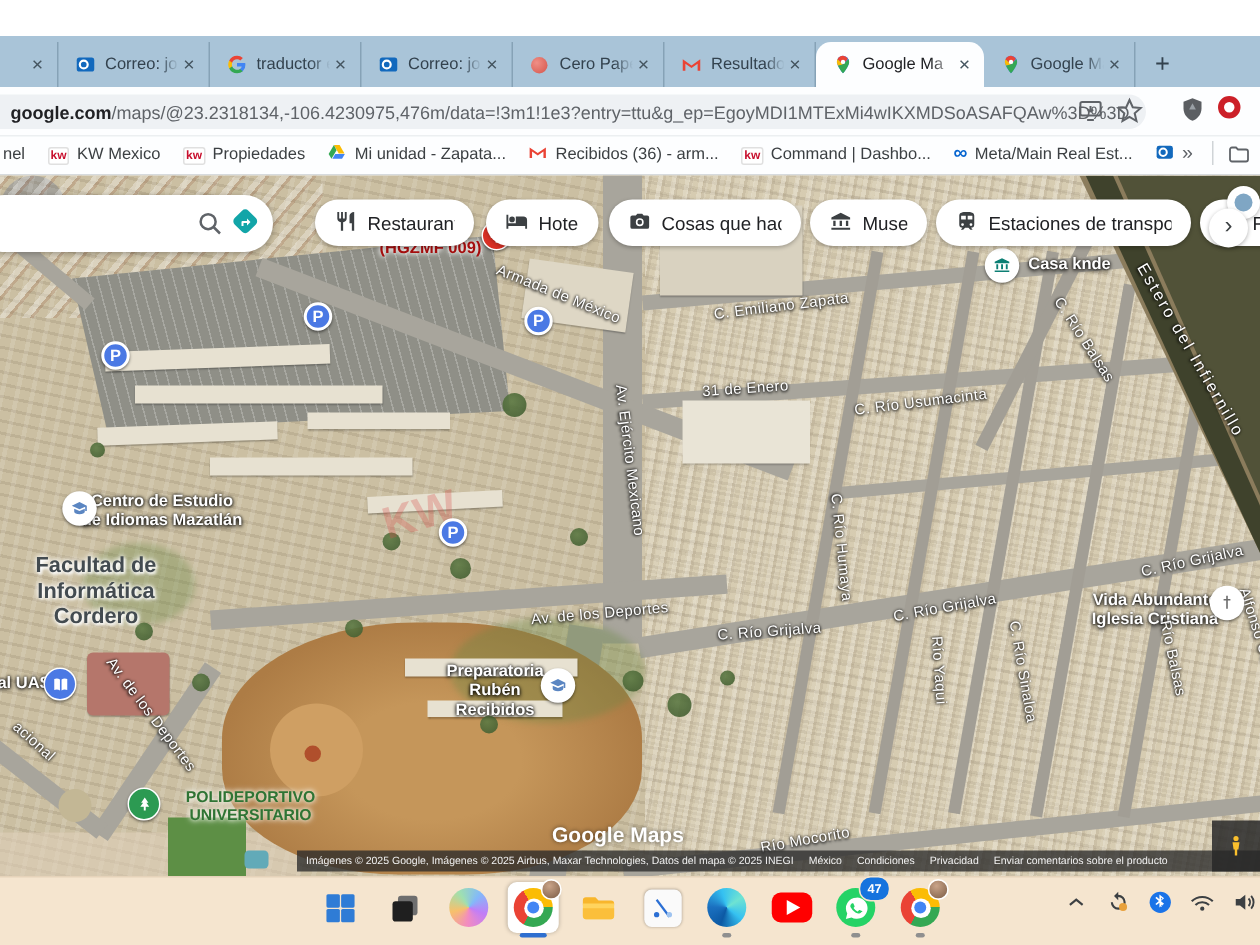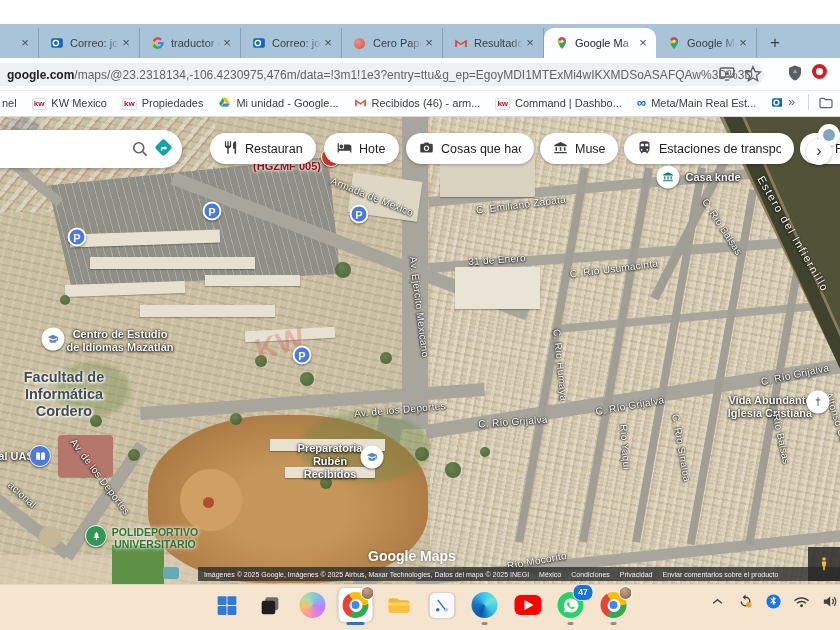--- a/index.html
+++ b/index.html
@@ -64,21 +64,21 @@
   .roundab{left:28px;top:398px;width:44px;height:44px;border-radius:50%;background:#a8a59c;}
   .roundin{left:39px;top:409px;width:22px;height:22px;border-radius:50%;background:#c3b795;}
   .b{position:absolute;background:#e7e1d1;box-shadow:0 1px 1px rgba(0,0,0,.25);}
   .tree{position:absolute;border-radius:50%;background:radial-gradient(circle at 40% 35%,#5d7a44,#3f5a2e);opacity:.9;}
   
   .ml{position:absolute;white-space:nowrap;transform:translate(-50%,-50%);line-height:1.18;text-align:center;z-index:10;}
   .ml-street{font-size:10px;color:#fff;letter-spacing:.3px;text-shadow:0 0 2px #000,0 1px 2px rgba(0,0,0,.9);}
   .ml-water{font-size:11px;color:#fdfdfd;letter-spacing:1.6px;text-shadow:0 0 2px #000,0 1px 2px rgba(0,0,0,.85);}
   .ml-place{font-size:11px;font-weight:700;color:#fff;text-shadow:0 0 2px #000,0 1px 3px rgba(0,0,0,.95);}
   .ml-locality{font-size:14.5px;font-weight:700;color:#434b50;text-shadow:0 0 3px #fff,0 0 5px #fff,1px 1px 2px #fff;}
-  .ml-green{font-size:10.5px;font-weight:700;color:#2f7434;text-shadow:0 0 3px #f0f4e6,0 0 5px #fff;}
+  .ml-green{font-size:10.5px;font-weight:700;color:#2f7434;text-shadow:0 0 3px #f0f4e6,0 0 5px #fff;margin-left:12px;}
   .ml-red{font-size:11px;font-weight:700;color:#a50e0e;text-shadow:0 0 3px #fff,0 0 4px #fff;}
   .gwm{position:absolute;left:368px;top:431px;font-size:14px;font-weight:700;color:#fff;text-shadow:0 0 3px rgba(0,0,0,.55);z-index:11;}
   .kwwm{position:absolute;left:255px;top:210px;font-size:30px;font-weight:700;color:rgba(215,80,75,.30);transform:rotate(-16deg);z-index:9;}
   
   .pin{position:absolute;transform:translate(-50%,-50%);border-radius:50%;box-shadow:0 1px 2px rgba(0,0,0,.5);display:flex;align-items:center;justify-content:center;z-index:12;}
   .pin svg{width:13px;height:13px}
   .pin-white{width:23px;height:23px;background:#fff;}
   .pin-blue{width:22px;height:22px;background:#4b79e4;border:1.5px solid #fff;box-sizing:border-box;}
   .pin-green{width:22px;height:22px;background:#2c9a52;border:1.5px solid #fff;box-sizing:border-box;}
   .pin-red{width:20px;height:20px;background:#d93025;border:1.5px solid #fff;box-sizing:border-box;}
@@ -249,27 +249,27 @@
       <div class="bm">
         <div class="fav-wrap"><span class="kwfav">kw</span></div>
         <div>Propiedades</div>
       </div>
       <div class="bm">
         <div class="fav-wrap"><svg viewBox="0 0 24 24">
             <path d="M8.5 3h7l6 10.5h-7z" fill="#fbbc04"></path>
             <path d="M8.5 3 2 14l3.5 6 6.3-10.5z" fill="#34a853"></path>
             <path d="M6.6 20h11.9l3.5-6H10.1z" fill="#4285f4"></path>
           </svg></div>
-        <div>Mi unidad - Google...</div>
+        <div>Mi unidad - Zapata...</div>
       </div>
       <div class="bm">
         <div class="fav-wrap"><svg viewBox="0 0 24 24">
             <path fill="#ea4335" d="M2 19V6l10 7L22 6v13h-3v-8l-7 5-7-5v8z"></path>
           </svg></div>
-        <div>Recibidos (46) - arm...</div>
+        <div>Recibidos (36) - arm...</div>
       </div>
       <div class="bm">
         <div class="fav-wrap"><span class="kwfav">kw</span></div>
         <div>Command | Dashbo...</div>
       </div>
       <div class="bm">
         <div class="fav-wrap"><span class="metafav">∞</span></div>
         <div>Meta/Main Real Est...</div>
       </div>
       <div class="bm">
@@ -345,42 +345,42 @@
     <i class="tree" style="left:445px;top:345px;width:16px;height:16px;"></i>
     <i class="tree" style="left:90px;top:298px;width:12px;height:12px;"></i>
     <i class="tree" style="left:128px;top:332px;width:12px;height:12px;"></i>
     <i class="tree" style="left:230px;top:296px;width:12px;height:12px;"></i>
     <i class="tree" style="left:60px;top:178px;width:10px;height:10px;"></i>
     <i class="tree" style="left:320px;top:360px;width:12px;height:12px;"></i>
     <i class="tree" style="left:480px;top:330px;width:10px;height:10px;"></i>
 
     <div id="map-labels">
         <div class="ml ml-street" style="left: 20px; top: 34px; transform: translate(-50%, -50%) rotate(-52deg);">Eco</div>
-        <div class="ml ml-red" style="left: 287px; top: 49px; transform: translate(-50%, -50%) rotate(0deg);">(HGZMF 005)</div>
+        <div class="ml ml-red" style="left: 287px; top: 49px; transform: translate(-50%, -50%) rotate(0deg);">(HGZMF 009)</div>
         <div class="ml ml-street" style="left: 372px; top: 80px; transform: translate(-50%, -50%) rotate(22deg);">Armada de México</div>
         <div class="ml ml-street" style="left: 521px; top: 88px; transform: translate(-50%, -50%) rotate(-7deg);">C. Emiliano Zapata</div>
         <div class="ml ml-street" style="left: 497px; top: 143px; transform: translate(-50%, -50%) rotate(-4deg);">31 de Enero</div>
         <div class="ml ml-street" style="left: 419px; top: 190px; transform: translate(-50%, -50%) rotate(83deg);">Av. Ejército Mexicano</div>
         <div class="ml ml-place" style="left: 713px; top: 60px; transform: translate(-50%, -50%) rotate(0deg);">Casa knde</div>
         <div class="ml ml-street" style="left: 722px; top: 110px; transform: translate(-50%, -50%) rotate(57deg);">C. Río Balsas</div>
         <div class="ml ml-water" style="left: 793px; top: 117px; transform: translate(-50%, -50%) rotate(60deg);">Estero del Infiernillo</div>
         <div class="ml ml-street" style="left: 614px; top: 152px; transform: translate(-50%, -50%) rotate(-7deg);">C. Río Usumacinta</div>
         <div class="ml ml-street" style="left: 560px; top: 248px; transform: translate(-50%, -50%) rotate(84deg);">C. Río Humaya</div>
         <div class="ml ml-street" style="left: 513px; top: 305px; transform: translate(-50%, -50%) rotate(-4deg);">C. Río Grijalva</div>
         <div class="ml ml-street" style="left: 630px; top: 289px; transform: translate(-50%, -50%) rotate(-10deg);">C. Río Grijalva</div>
         <div class="ml ml-street" style="left: 795px; top: 258px; transform: translate(-50%, -50%) rotate(-12deg);">C. Río Grijalva</div>
         <div class="ml ml-street" style="left: 625px; top: 330px; transform: translate(-50%, -50%) rotate(86deg);">Río Yaqui</div>
         <div class="ml ml-street" style="left: 681px; top: 331px; transform: translate(-50%, -50%) rotate(80deg);">C. Río Sinaloa</div>
         <div class="ml ml-place" style="left: 770px; top: 290px; transform: translate(-50%, -50%) rotate(0deg);">
           <div>Vida Abundante</div>
           <div>Iglesia Cristiana</div>
         </div>
         <div class="ml ml-street" style="left: 781px; top: 322px; transform: translate(-50%, -50%) rotate(78deg);">Río Balsas</div>
         <div class="ml ml-street" style="left: 840px; top: 312px; transform: translate(-50%, -50%) rotate(72deg);">Alfonso Cordero</div>
-        <div class="ml ml-place" style="left: 120px; top: 224px; transform: translate(-50%, -50%) rotate(0deg);">
+        <div class="ml ml-place" style="left: 108px; top: 224px; transform: translate(-50%, -50%) rotate(0deg);">
           <div>Centro de Estudio</div>
           <div>de Idiomas Mazatlán</div>
         </div>
         <div class="ml ml-locality" style="left: 64px; top: 278px; transform: translate(-50%, -50%) rotate(0deg);">
           <div>Facultad de</div>
           <div>Informática</div>
           <div>Cordero</div>
         </div>
         <div class="ml ml-place" style="left: 16px; top: 339px; transform: translate(-50%, -50%) rotate(0deg);">al UAS</div>
         <div class="ml ml-street" style="left: 400px; top: 293px; transform: translate(-50%, -50%) rotate(-5deg);">Av. de los Deportes</div>

